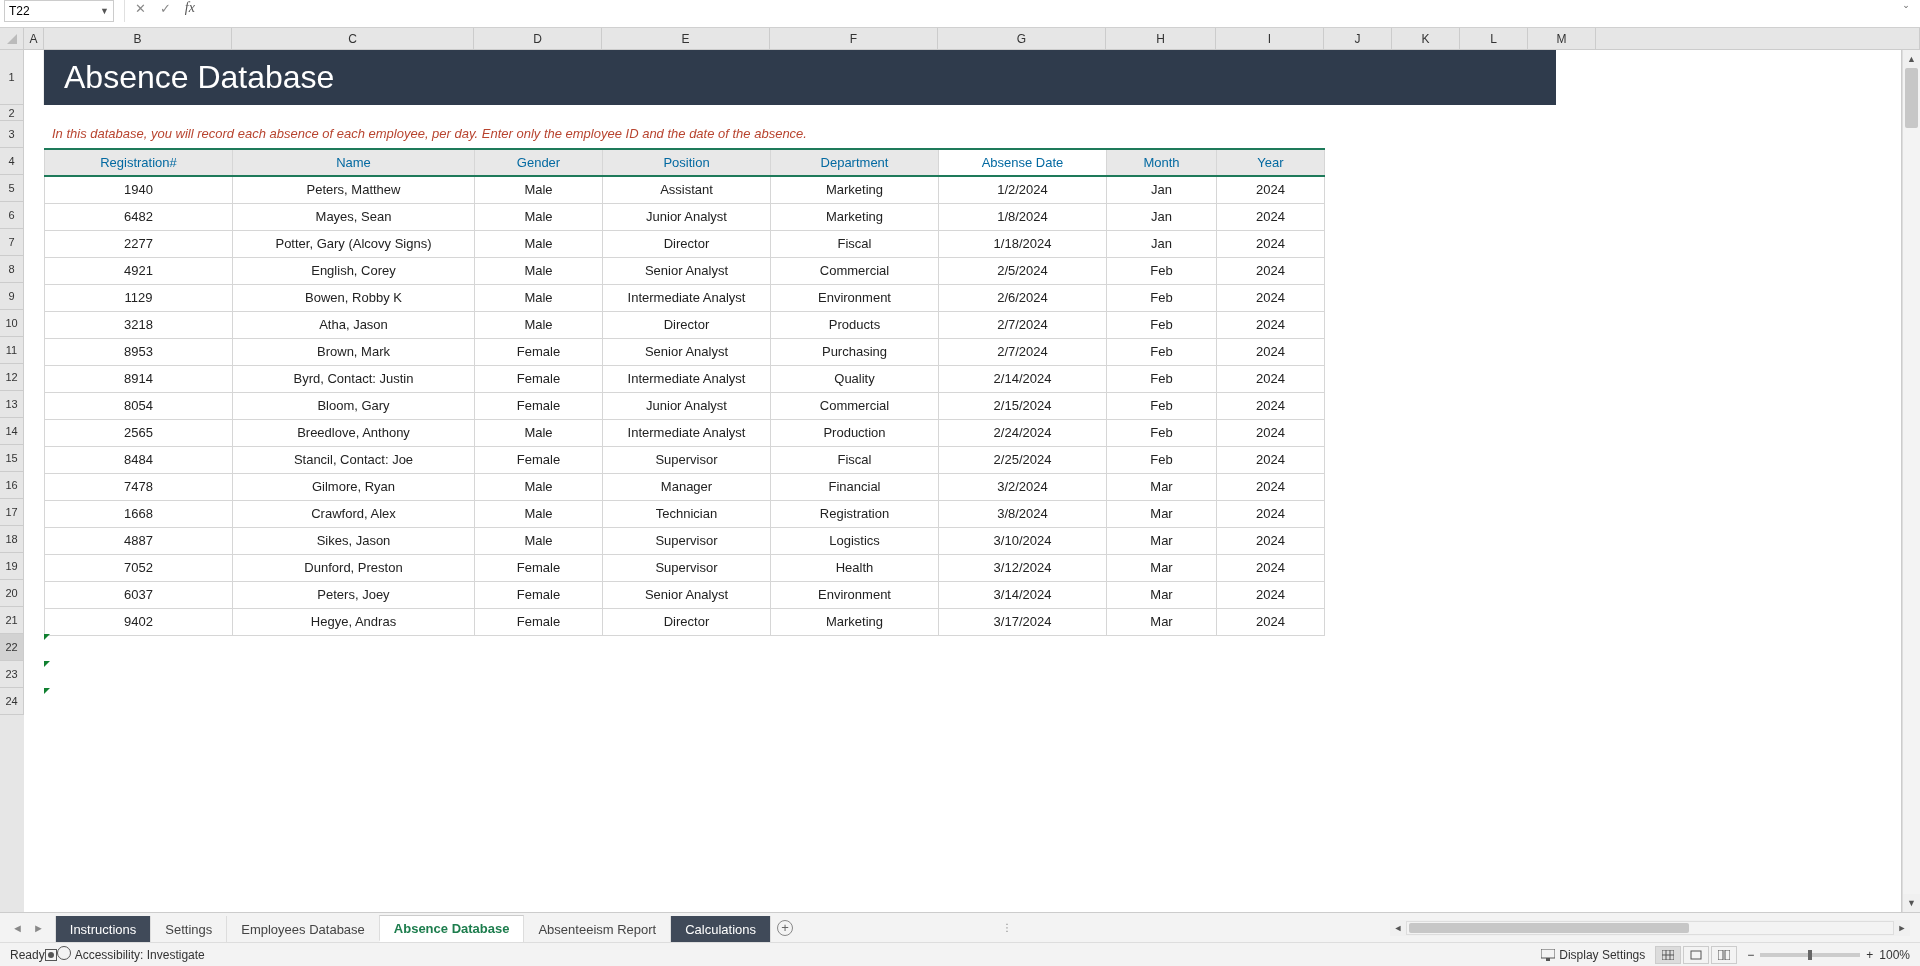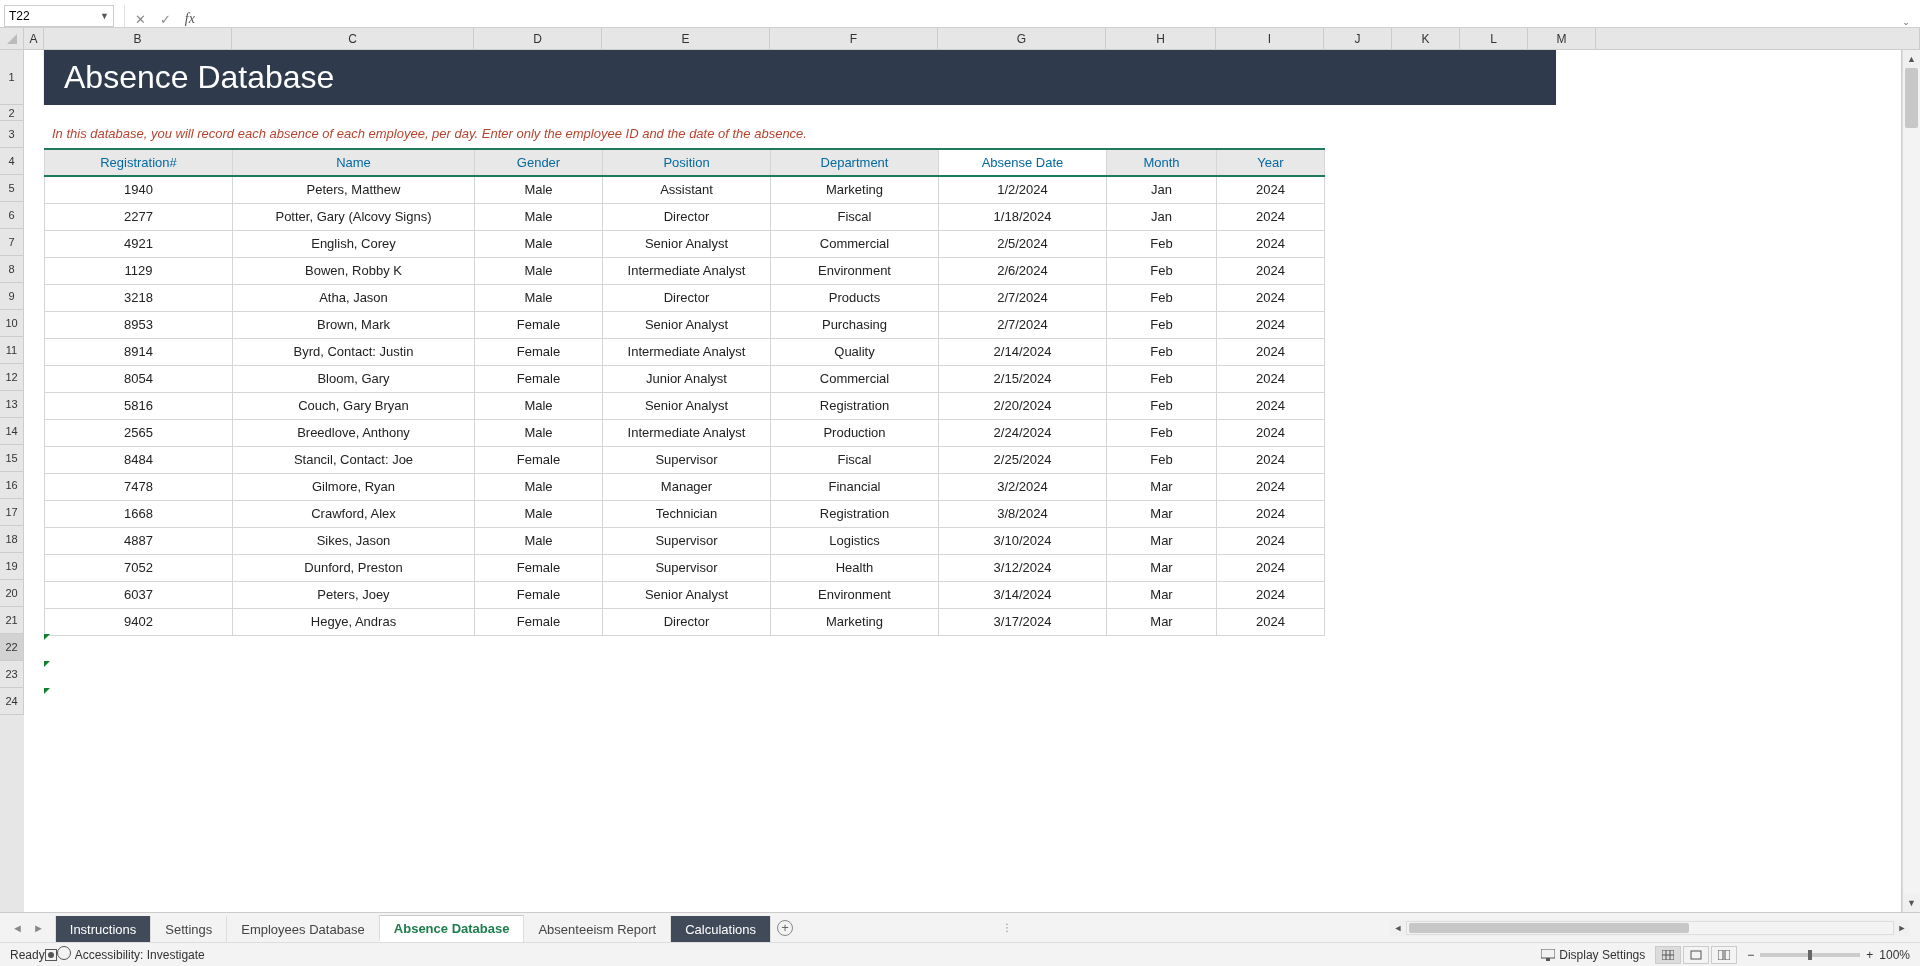--- a/index.html
+++ b/index.html
@@ -1,19 +1,19 @@
 <!DOCTYPE html>
 <html><head>
 <meta charset="utf-8">
 <style>
 * { box-sizing: border-box; margin: 0; padding: 0; font-family: "Segoe UI", Arial, sans-serif; }
 body { background: #fff; overflow: hidden; width: 1920px; height: 966px; }
 
 
-.formula-bar { display:flex; align-items:flex-end; height:28px; border-bottom:1px solid #d0d0d0; background:#fff; padding: 0 4px; }
+.formula-bar { display:flex; align-items:flex-start; height:28px; border-bottom:1px solid #d0d0d0; background:#fff; padding: 0 4px; }
 .name-box { width:110px; height:22px; border:1px solid #ccc; display:flex; align-items:center; justify-content:space-between; padding:0 4px; font-size:12px; }
 .name-box span.dd { font-size:9px; color:#555; }
 .fb-sep { width:1px; height:22px; background:#e0e0e0; margin:0 10px; }
 .fb-icons { display:flex; gap:14px; align-items:center; color:#888; font-size:13px; }
 .fb-icons span { cursor:default; }
 .fx { font-style:italic; font-family: "Times New Roman", serif; font-size:14px; color:#555;}
 .formula-input { flex:1; height:22px; border:none; outline:none; margin-left:10px; font-size:12px; }
 .formula-expand { width:20px; text-align:center; color:#666; font-size:9px; cursor:pointer; }
 
 
@@ -202,20 +202,30 @@
                   <td>1940</td>
                   <td>Peters, Matthew</td>
                   <td>Male</td>
                   <td>Assistant</td>
                   <td>Marketing</td>
                   <td>1/2/2024</td>
                   <td>Jan</td>
                   <td>2024</td>
                 </tr>
                 <tr>
+                  <td>6482</td>
+                  <td>Mayes, Sean</td>
+                  <td>Male</td>
+                  <td>Junior Analyst</td>
+                  <td>Marketing</td>
+                  <td>1/8/2024</td>
+                  <td>Jan</td>
+                  <td>2024</td>
+                </tr>
+                <tr>
                   <td>2277</td>
                   <td>Potter, Gary (Alcovy Signs)</td>
                   <td>Male</td>
                   <td>Director</td>
                   <td>Fiscal</td>
                   <td>1/18/2024</td>
                   <td>Jan</td>
                   <td>2024</td>
                 </tr>
                 <tr>
@@ -268,30 +278,20 @@
                   <td>Feb</td>
                   <td>2024</td>
                 </tr>
                 <tr>
                   <td>8054</td>
                   <td>Bloom, Gary</td>
                   <td>Female</td>
                   <td>Junior Analyst</td>
                   <td>Commercial</td>
                   <td>2/15/2024</td>
-                  <td>Feb</td>
-                  <td>2024</td>
-                </tr>
-                <tr>
-                  <td>5816</td>
-                  <td>Couch, Gary Bryan</td>
-                  <td>Male</td>
-                  <td>Senior Analyst</td>
-                  <td>Registration</td>
-                  <td>2/20/2024</td>
                   <td>Feb</td>
                   <td>2024</td>
                 </tr>
                 <tr>
                   <td>2565</td>
                   <td>Breedlove, Anthony</td>
                   <td>Male</td>
                   <td>Intermediate Analyst</td>
                   <td>Production</td>
                   <td>2/24/2024</td>

